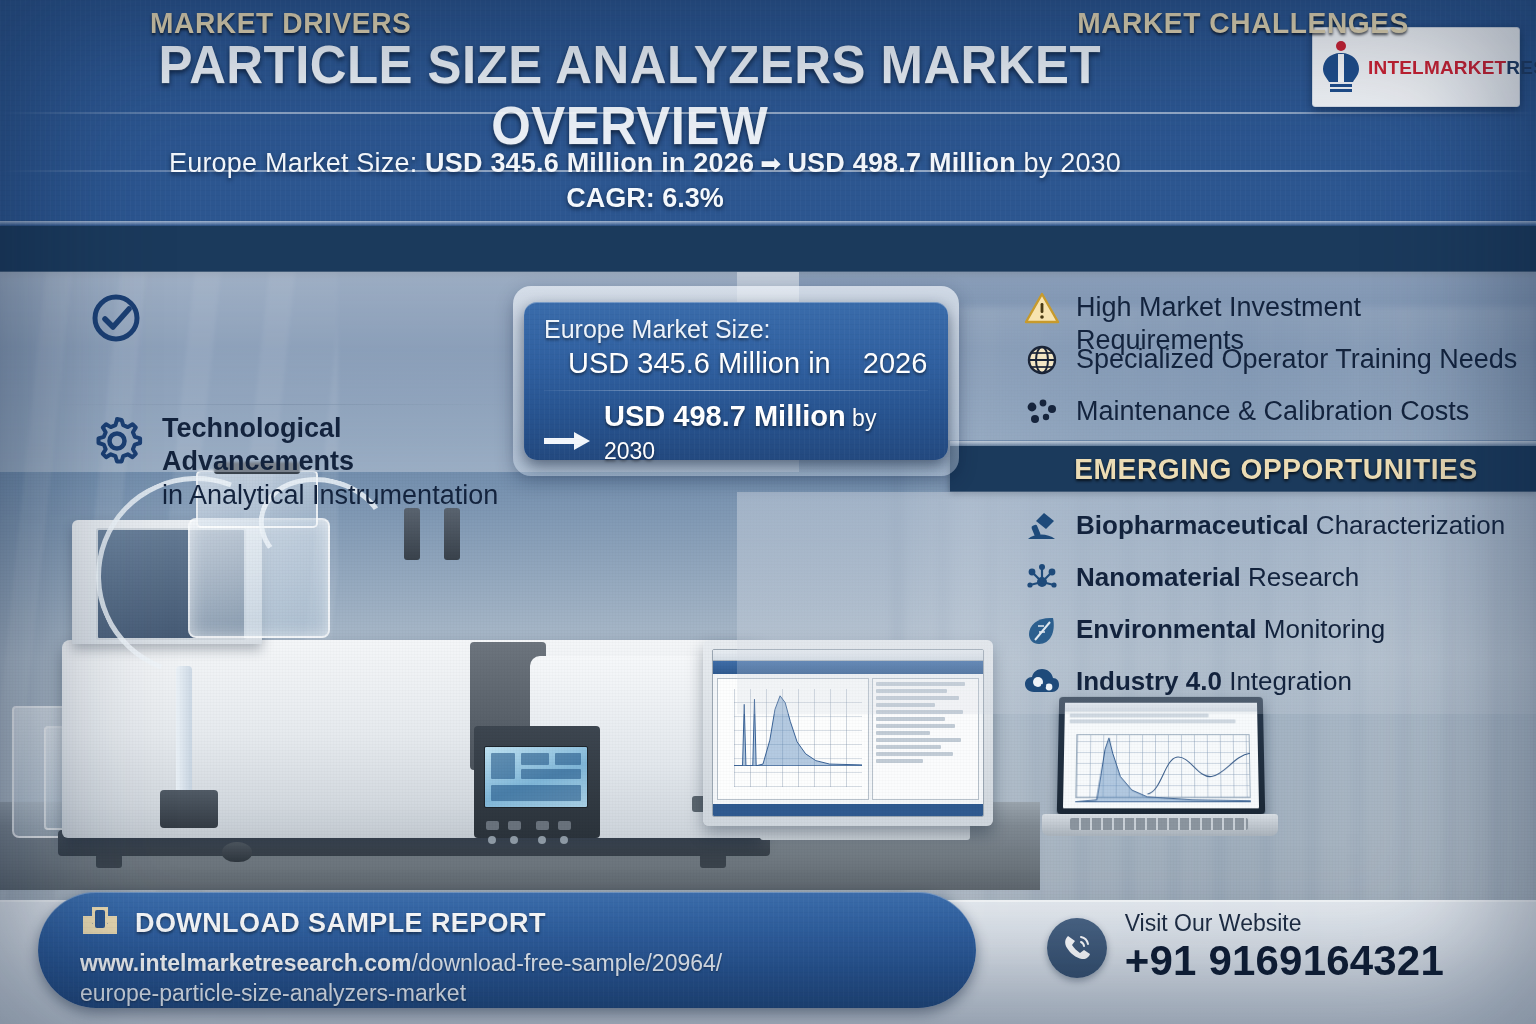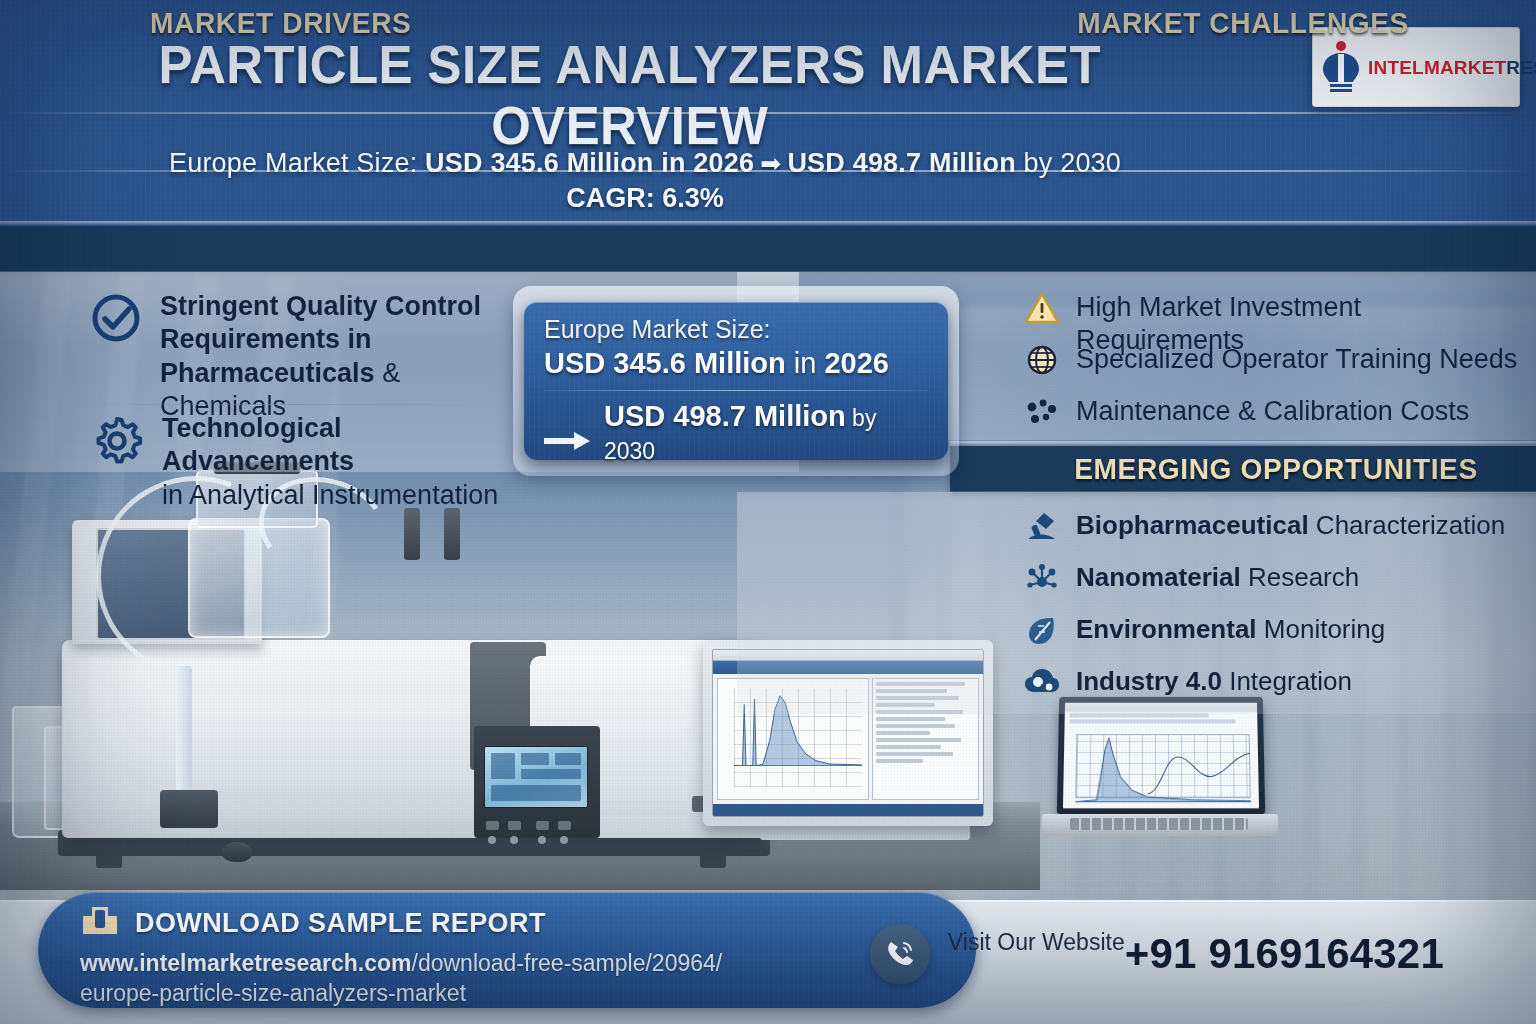--- a/index.html
+++ b/index.html
@@ -169,21 +169,21 @@
     box-shadow:0 6px 16px rgba(6,22,48,.55), inset 0 1px 0 rgba(255,255,255,.30);
     padding:13px 20px 0 20px;
   }
   .callout:after{
     content:"";position:absolute;inset:0;border-radius:13px;opacity:.18;pointer-events:none;
     background-image:repeating-linear-gradient(90deg, rgba(255,255,255,.16) 0 1px, rgba(255,255,255,0) 1px 5px),
                      repeating-linear-gradient(0deg, rgba(0,0,0,.12) 0 1px, rgba(255,255,255,0) 1px 5px);
   }
   .co-l1{font-size:25px;color:#eef4fb;text-shadow:0 2px 3px rgba(0,0,0,.45);}
   .co-l2{font-size:29px;color:#ffffff;margin-top:3px;text-shadow:0 2px 3px rgba(0,0,0,.5);}
-  .co-l2 b{font-weight:bold;}
+  .co-l2 b{font-weight:normal;margin-left:24px;}
   .co-sep{height:1px;margin:10px 0 9px 0;background:linear-gradient(90deg,rgba(255,255,255,.05),rgba(255,255,255,.55),rgba(255,255,255,.05));}
   .co-l3{font-size:29px;color:#ffffff;display:flex;align-items:center;gap:14px;text-shadow:0 2px 3px rgba(0,0,0,.5);}
   .co-l3 b{font-weight:bold;}
   .co-l3 .small{font-size:23px;font-weight:normal;}
   .bigarrow{width:46px;height:18px;position:relative;flex:0 0 auto;}
 
   
   .photo{position:absolute;left:0;top:470px;width:1040px;height:420px;}
   .bench{
     position:absolute;left:0;bottom:0;width:100%;height:88px;
@@ -322,21 +322,21 @@
   .dl-title{font-size:27px;font-weight:bold;color:#ffffff;letter-spacing:.4px;text-shadow:0 2px 3px rgba(0,0,0,.45);}
   .dl-url{font-size:23px;color:#eef3f9;margin-top:6px;line-height:1.32;text-shadow:0 1px 2px rgba(0,0,0,.4);}
   .dl-url b{font-weight:bold;color:#ffffff;}
   .contact{position:absolute;right:92px;bottom:40px;display:flex;align-items:center;gap:18px;}
   .phone-circle{
     width:60px;height:60px;border-radius:50%;
     background:linear-gradient(180deg,#4a6484,#36506f);
     display:flex;align-items:center;justify-content:center;flex:0 0 auto;
     box-shadow:0 3px 7px rgba(10,25,45,.35);
   }
-  .contact-txt{display:flex;line-height:1.12;}
+  .contact-txt{display:flex;flex-direction:column;line-height:1.12;}
   .visit{font-size:23px;color:#1e2c42;}
   .phone-no{font-size:42px;font-weight:bold;color:#101d33;letter-spacing:.2px;}
 </style>
 </head>
 <body>
 
 <div id="poster">
 
   <div class="bg-base"></div>
   <div class="bg-sky"></div>
@@ -484,25 +484,20 @@
   <div class="panel-right"></div>
   <div class="panel-right2"></div>
 
   <div class="item" style="left:88px;top:290px;width:420px;">
     <span class="ic">
       <svg width="56" height="56" viewBox="0 0 56 56">
         <circle cx="28" cy="28" r="21" fill="none" stroke="#1b3f73" stroke-width="5"></circle>
         <path d="M17 29 L25 37 L41 19" fill="none" stroke="#1b3f73" stroke-width="5.5" stroke-linecap="round" stroke-linejoin="round"></path>
       </svg>
     </span>
-    <span class="tx driver-tx">
-      <b>Stringent Quality Control</b><br>
-      <b>Requirements in</b><br>
-      <b>Pharmaceuticals</b><span> &amp; Chemicals</span>
-    </span>
   </div>
 
   <div class="divider-thin" style="left:60px;top:404px;width:450px;"></div>
 
   <div class="item" style="left:88px;top:412px;width:430px;">
     <span class="ic">
       <svg width="58" height="58" viewBox="0 0 58 58">
         <path d="M29 7 l4.6 .9 1.6 5.3 4.6 1.9 4.7-2.9 3.3 3.3 -2.9 4.7 1.9 4.6 5.3 1.6 0 4.6 -5.3 1.6 -1.9 4.6 2.9 4.7 -3.3 3.3 -4.7-2.9 -4.6 1.9 -1.6 5.3 -4.6 0 -1.6-5.3 -4.6-1.9 -4.7 2.9 -3.3-3.3 2.9-4.7 -1.9-4.6 -5.3-1.6 0-4.6 5.3-1.6 1.9-4.6 -2.9-4.7 3.3-3.3 4.7 2.9 4.6-1.9 1.6-5.3 Z" fill="none" stroke="#1b3f73" stroke-width="4" stroke-linejoin="round"></path>
         <circle cx="29" cy="29" r="7.5" fill="none" stroke="#1b3f73" stroke-width="4.5"></circle>
       </svg>

